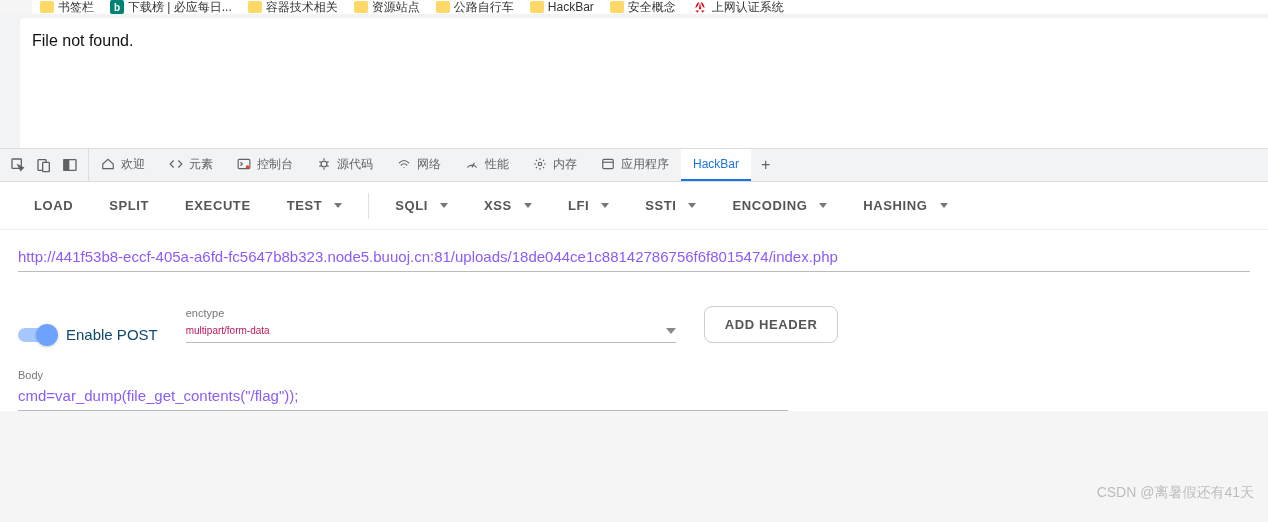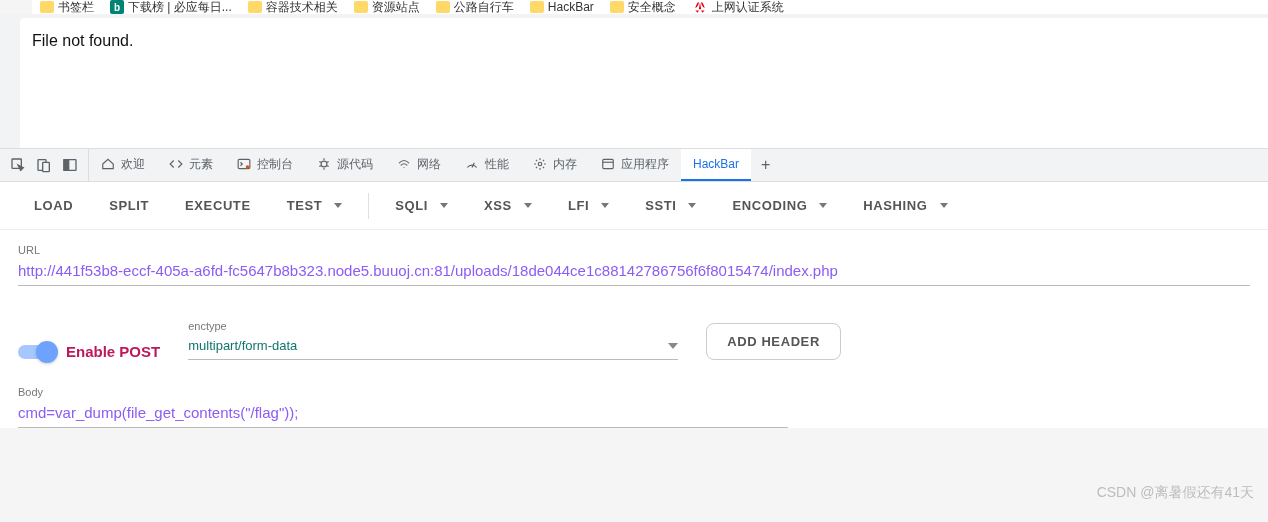--- a/index.html
+++ b/index.html
@@ -34,24 +34,24 @@
 
 
 .hb-body { background: #fff; padding: 14px 18px 0 18px; }
 .field-label { font-size: 11px; color: #777; margin-bottom: 2px; display: block; }
 .text-input { width: 100%; border: none; border-bottom: 1px solid #bbb; font-size: 15px; color: #8b5cf6; padding: 4px 0 6px 0; outline: none; background: transparent; }
 
 .row2 { display: flex; align-items: flex-end; gap: 28px; margin-top: 34px; }
 .toggle-wrap { display: flex; align-items: center; gap: 10px; }
 .toggle { position: relative; width: 38px; height: 14px; background: #a6c8ff; border-radius: 10px; }
 .toggle::after { content: ""; position: absolute; right: -2px; top: -4px; width: 22px; height: 22px; background: #6ea2ff; border-radius: 50%; box-shadow: 0 1px 3px rgba(0,0,0,.2); }
-.toggle-label { font-size: 15px; color: #be185d; font-weight: bold; }
+.toggle-label { font-size: 15px; color: #0c4a6e; }
 .select-wrap { flex: 0 0 490px; }
 .select-line { display: flex; align-items: center; justify-content: space-between; border-bottom: 1px solid #bbb; padding: 4px 0 6px 0; }
-.select-val { font-size: 13px; color: #0f766e; }
+.select-val { font-size: 10px; color: #be185d; }
 .select-caret { width: 0; height: 0; border-left: 5px solid transparent; border-right: 5px solid transparent; border-top: 6px solid #888; }
 .add-header-btn { font-size: 13px; font-weight: 600; letter-spacing: 0.6px; color: #555; padding: 10px 20px; border: 1px solid #ccc; border-radius: 8px; background: #fff; cursor: pointer; }
 
 .body-block { margin-top: 26px; width: 770px; }
 
 .watermark { position: absolute; right: 14px; bottom: 20px; font-size: 14px; color: rgba(120,120,120,.45); font-weight: 500; }
 
 svg { display: block; }
 </style>
 </head>
@@ -221,21 +221,20 @@
       <span class="caret"></span>
     </div>
   <div class="hb-btn">
       <span>HASHING</span>
       <span class="caret"></span>
     </div>
 </div>
 
 <div class="hb-body">
   <div>
-    <label class="field-label">URL</label>
     <input class="text-input" value="http://441f53b8-eccf-405a-a6fd-fc5647b8b323.node5.buuoj.cn:81/uploads/18de044ce1c88142786756f6f8015474/index.php" style="">
   </div>
 
   <div class="row2">
     <div class="toggle-wrap">
       <div class="toggle"></div>
       <span class="toggle-label">Enable POST</span>
     </div>
     <div class="select-wrap">
       <label class="field-label">enctype</label>

